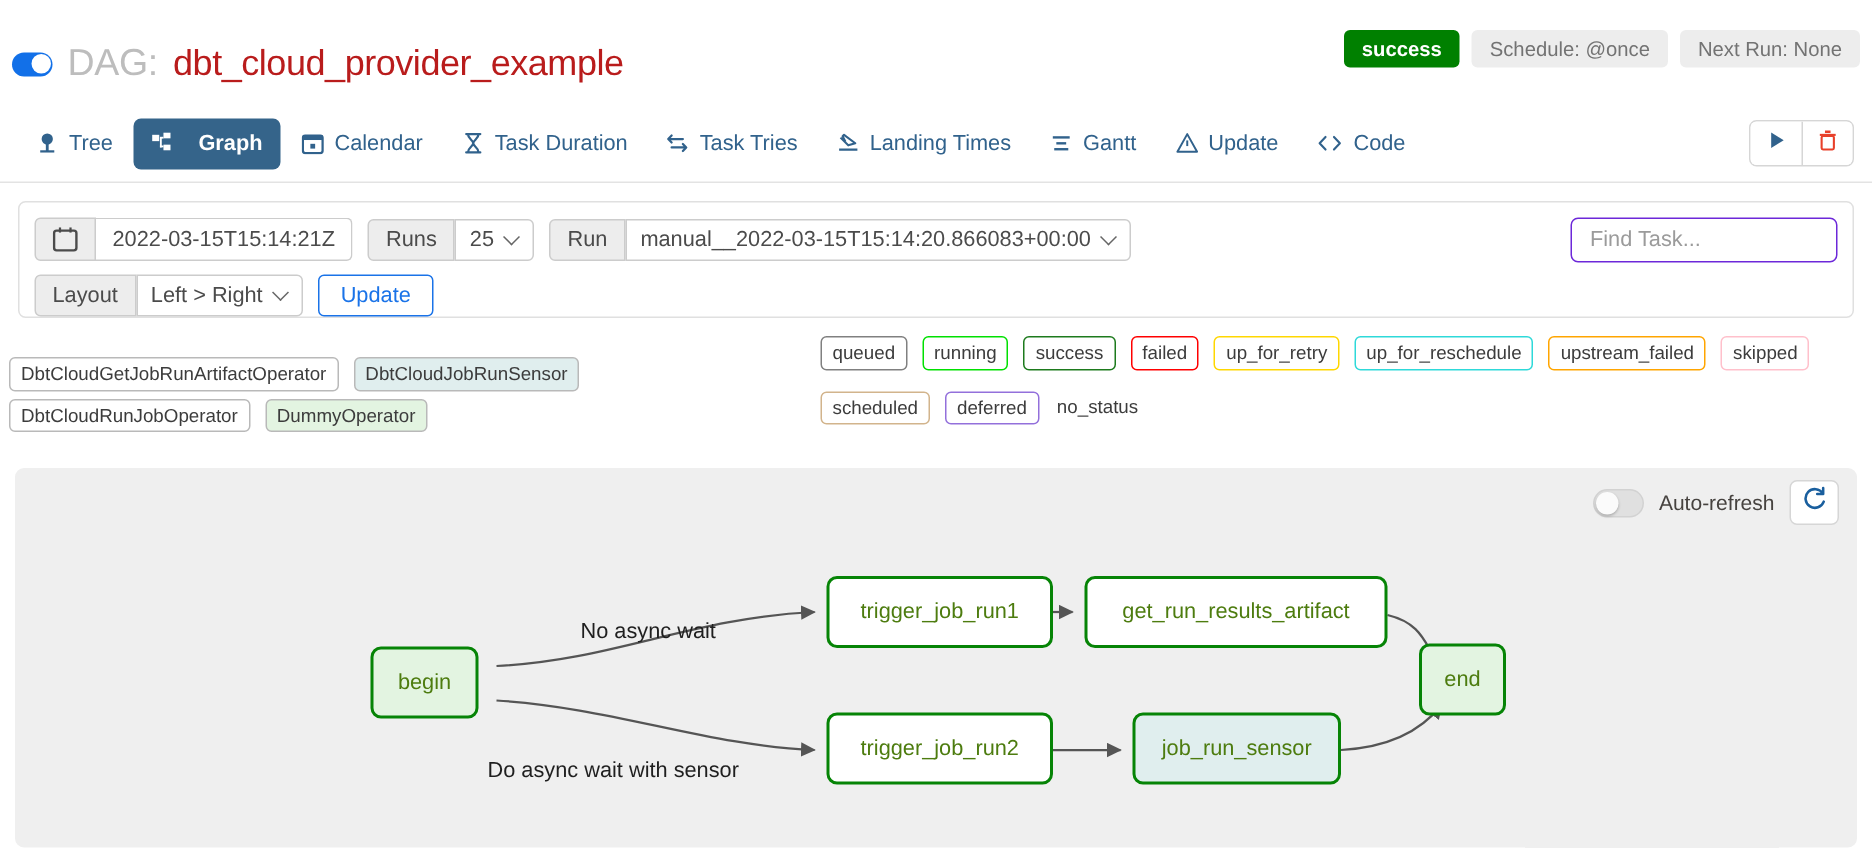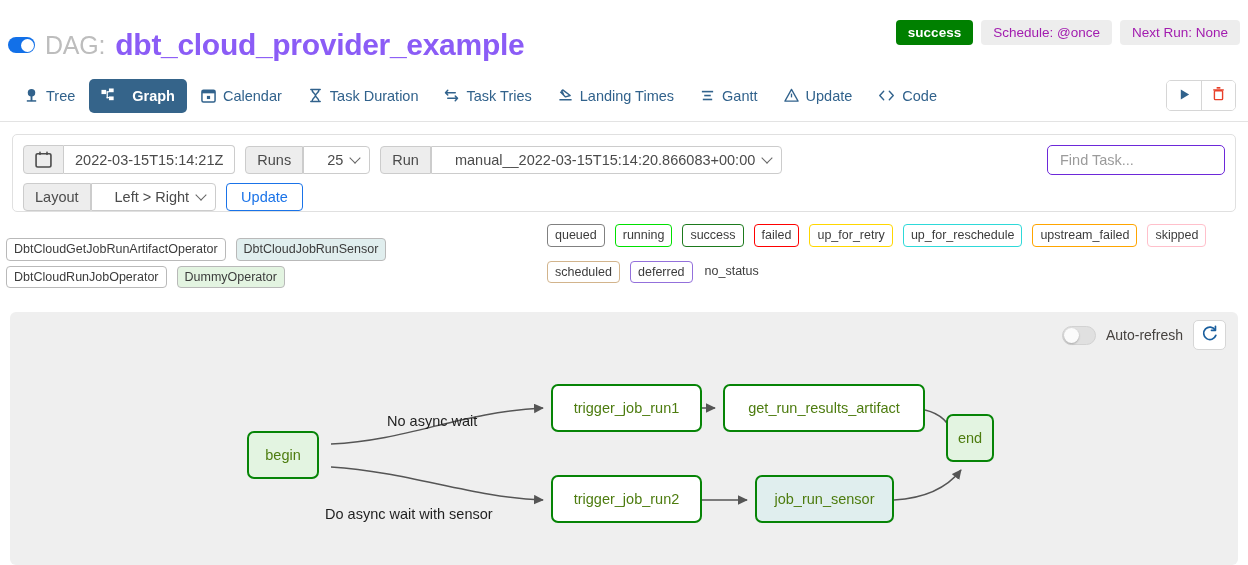--- a/index.html
+++ b/index.html
@@ -41,38 +41,38 @@
     border-radius: 50%;
     background: #fff;
   }
   .dag-label {
     font-size: 25px;
     color: #bdbdbd;
     font-weight: 400;
     letter-spacing: -0.2px;
   }
   .dag-name {
-    font-size: 30px;
-    font-weight: bold;
-    color: #8b5cf6;
+    font-size: 24px;
+    font-weight: normal;
+    color: #b91c1c;
     letter-spacing: -0.3px;
   }
   .header-badges {
     position: absolute;
     right: 8px; top: 20px;
     display: flex;
     gap: 8px;
     align-items: center;
   }
   .badge {
     font-size: 13.5px;
     padding: 5px 12px;
     border-radius: 4px;
     background: #ededed;
-    color: #a21caf;
+    color: #737373;
     white-space: nowrap;
   }
   .badge.success {
     background: #008000;
     color: #fff;
     font-weight: bold;
   }
 
   
   .navbar {
@@ -154,21 +154,21 @@
     white-space: nowrap;
   }
   .ig > *:first-child { border-radius: 4px 0 0 4px; }
   .ig > *:last-child { border-radius: 0 4px 4px 0; }
   .ig > * + * { border-left: none; }
   .sel {
     background: #fff;
     border: 1px solid #ccc;
     font-size: 14.5px;
     color: #4b4b4b;
-    padding: 5px 26px 5px 23px;
+    padding: 5px 26px 5px 9px;
     display: flex;
     align-items: center;
     position: relative;
     cursor: pointer;
     white-space: nowrap;
   }
   .sel::after {
     content: "";
     position: absolute;
     right: 10px; top: 50%;
@@ -526,19 +526,19 @@
   </div>
   <div class="node" style="left:713px;top:72px;width:202px;height:48px">
     <span>get_run_results_artifact</span>
   </div>
   <div class="node" style="left:541px;top:163px;width:151px;height:48px">
     <span>trigger_job_run2</span>
   </div>
   <div class="node sensor" style="left:745px;top:163px;width:139px;height:48px">
     <span>job_run_sensor</span>
   </div>
-  <div class="node dummy" style="left:936px;top:102px;width:48px;height:48px">
+  <div class="node dummy" style="left:936px;top:117px;width:58px;height:48px">
     <span>end</span>
   </div>
 
   <div class="edge-label" style="left:377px;top:101px">No async wait</div>
   <div class="edge-label" style="left:315px;top:194px">Do async wait with sensor</div>
 </div>
 
 </body></html>

